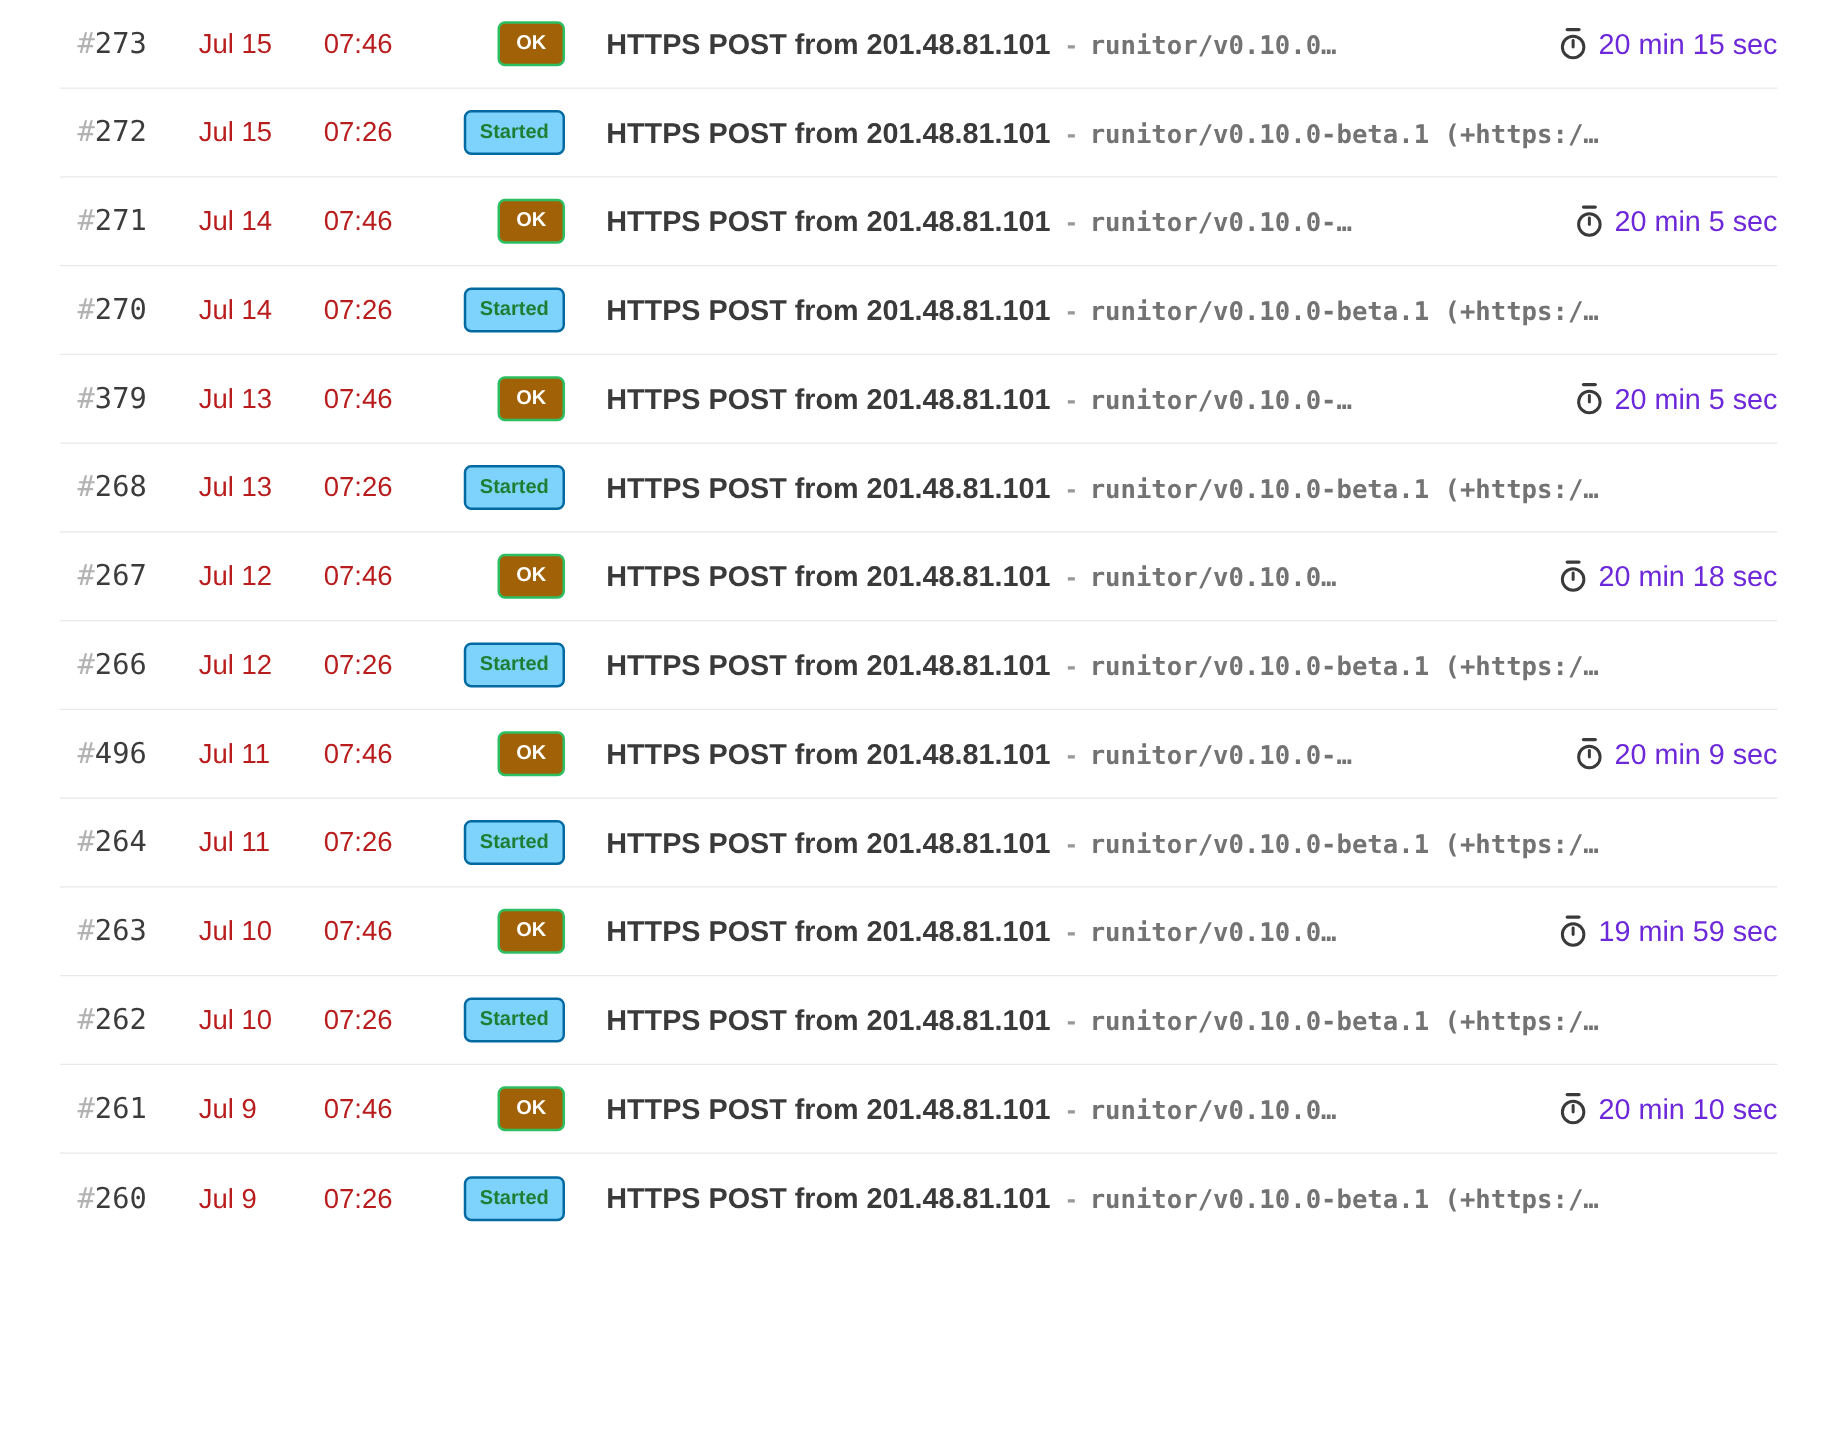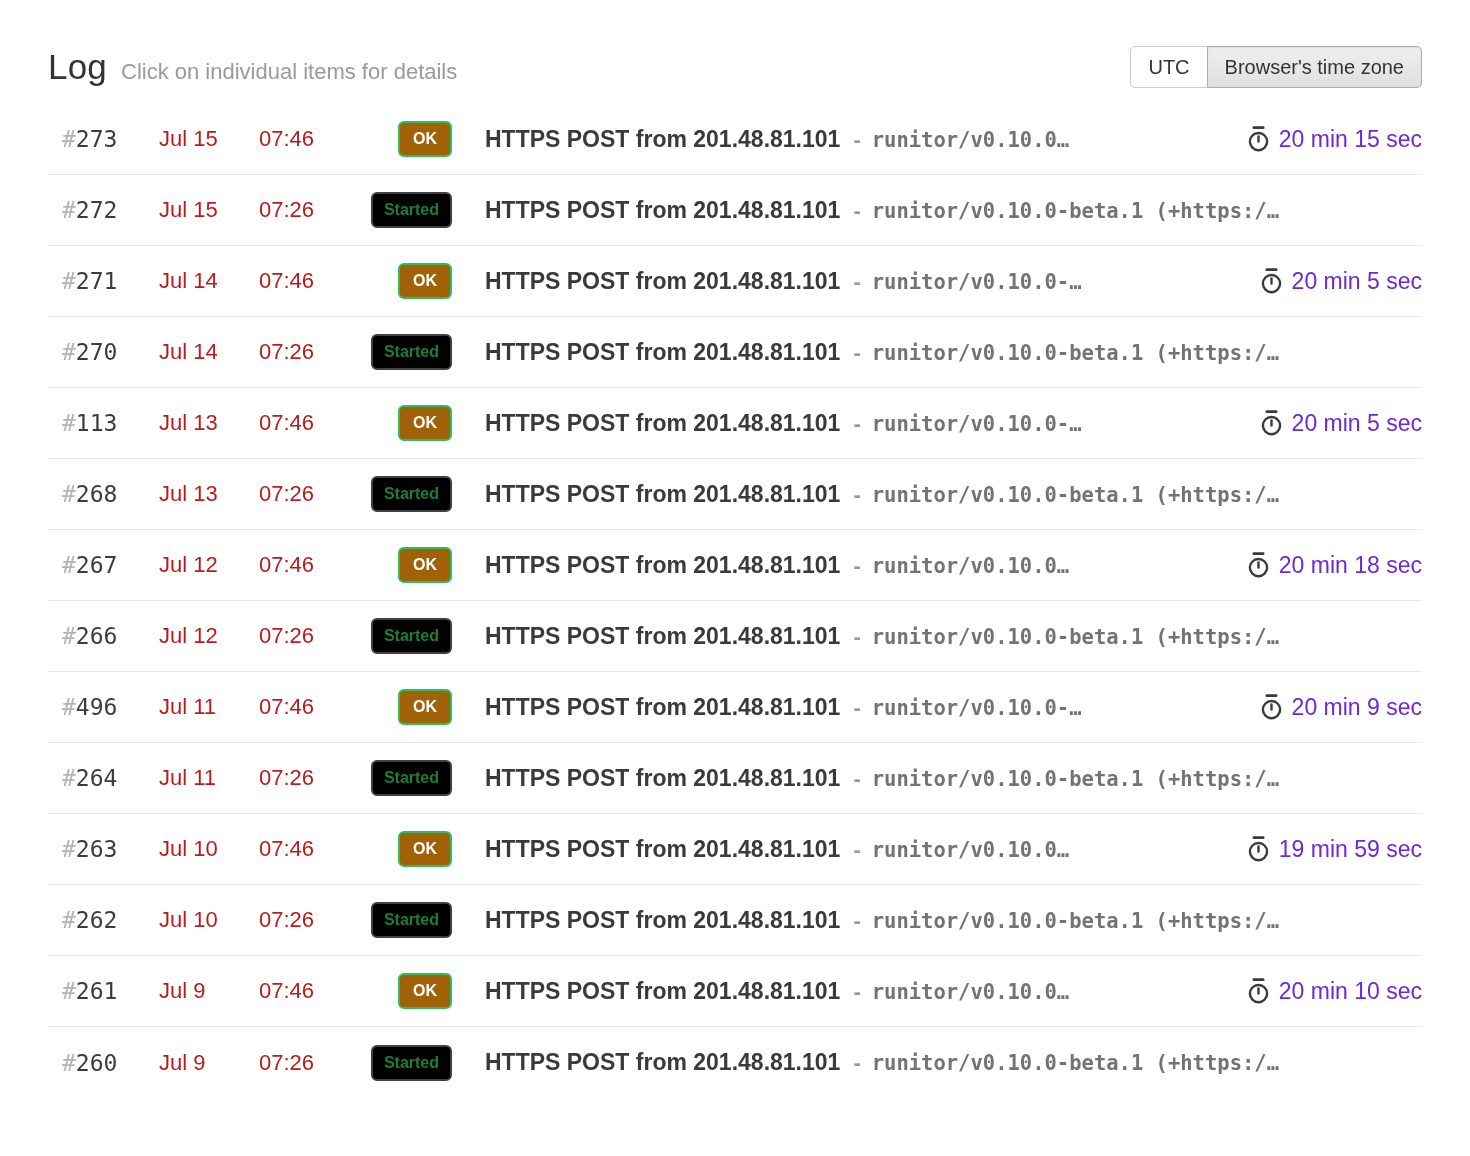--- a/index.html
+++ b/index.html
@@ -49,21 +49,21 @@
   }
   .cell-id .hash { color: #b3b3b3; }
   .cell-date, .cell-time { font-size: 22px; color: #b91c1c; white-space: nowrap; }
 
   .cell-badge { display: flex; justify-content: flex-end; }
   .badge {
     font-size: 16px; font-weight: bold; line-height: 1;
     border-radius: 6px; white-space: nowrap;
   }
   .badge-ok { background: #a16207; color: #ffffff; padding: 8px 13px; border: 2px solid #2cbe61; }
-  .badge-started { background: #000000; color: #1e7e34; padding: 8px 11px; border: 2px solid #404040; }
+  .badge-started { background: #7dd3fc; color: #1e7e34; padding: 8px 11px; border: 2px solid #0369a1; }
 
   .cell-desc {
     display: flex; align-items: baseline;
     padding-left: 33px; overflow: hidden; white-space: nowrap; font-weight: bold;
   }
   .event-text { font-size: 23px; color: #3a3a3a; }
   .sep { font-size: 22px; color: #999999; margin: 0 11px 0 13px; }
   .agent {
     font-family: "DejaVu Sans Mono", monospace;
     font-size: 20.5px; color: #737373; text-align: center;
@@ -74,30 +74,20 @@
     font-size: 23px; color: #6d28d9;
     padding-left: 22px; white-space: nowrap;
   }
   .stopwatch { margin-right: 8px; }
 </style>
 </head>
 <body>
 
 <div class="container">
 
-  <div class="page-header">
-    <div class="title-block">
-      <span class="page-title">Log</span>
-      <span class="page-subtitle">Click on individual items for details</span>
-    </div>
-    <div class="btn-group">
-      <button class="btn">UTC</button>
-      <button class="btn active">Browser's time zone</button>
-    </div>
-  </div>
 
   <div class="log-table">
   <div class="log-row">
     <span class="cell-id"><span class="hash">#</span><span>273</span></span>
     <span class="cell-date">Jul 15</span>
     <span class="cell-time">07:46</span>
     <span class="cell-badge">
       <span class="badge badge-ok">OK</span>
     </span>
     <span class="cell-desc">
@@ -175,21 +165,21 @@
       <svg class="stopwatch" width="25" height="28" viewBox="0 0 24 27">
         <line x1="7.5" y1="2.6" x2="16.5" y2="2.6" stroke="#3a3a3a" stroke-width="2.6" stroke-linecap="round"></line>
         <circle cx="12" cy="16" r="8.3" fill="none" stroke="#3a3a3a" stroke-width="2.3"></circle>
         <line x1="12" y1="11" x2="12" y2="16" stroke="#3a3a3a" stroke-width="2.3" stroke-linecap="round"></line>
       </svg>
       <span></span>
     </span>
   </div>
 
   <div class="log-row">
-    <span class="cell-id"><span class="hash">#</span><span>113</span></span>
+    <span class="cell-id"><span class="hash">#</span><span>379</span></span>
     <span class="cell-date">Jul 13</span>
     <span class="cell-time">07:46</span>
     <span class="cell-badge">
       <span class="badge badge-ok">OK</span>
     </span>
     <span class="cell-desc">
       <span class="event-text">HTTPS POST from 201.48.81.101</span>
       <span class="sep">-</span>
       <span class="agent">runitor/v0.10.0-…</span>
     </span>

